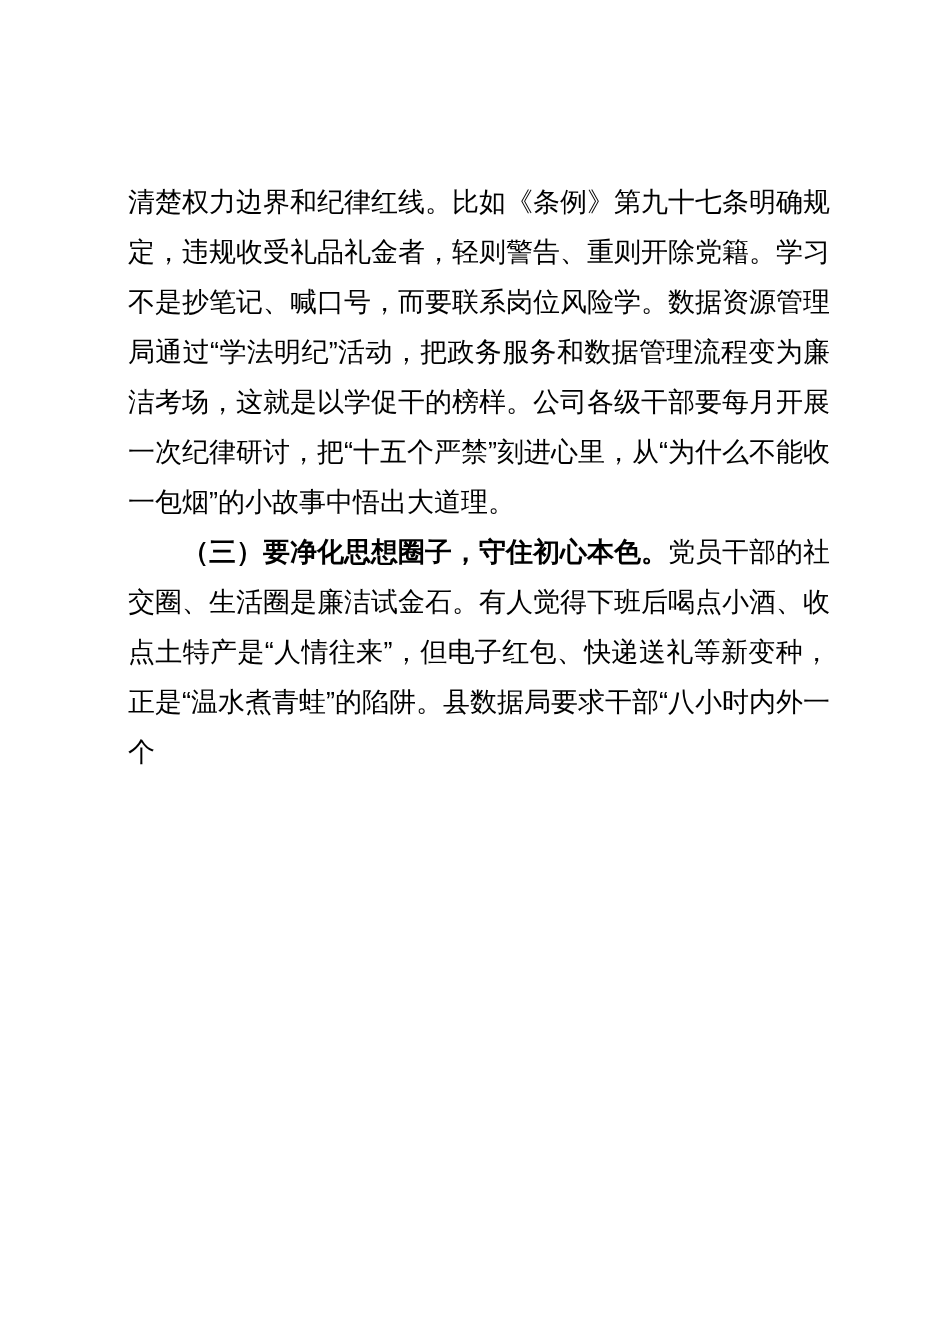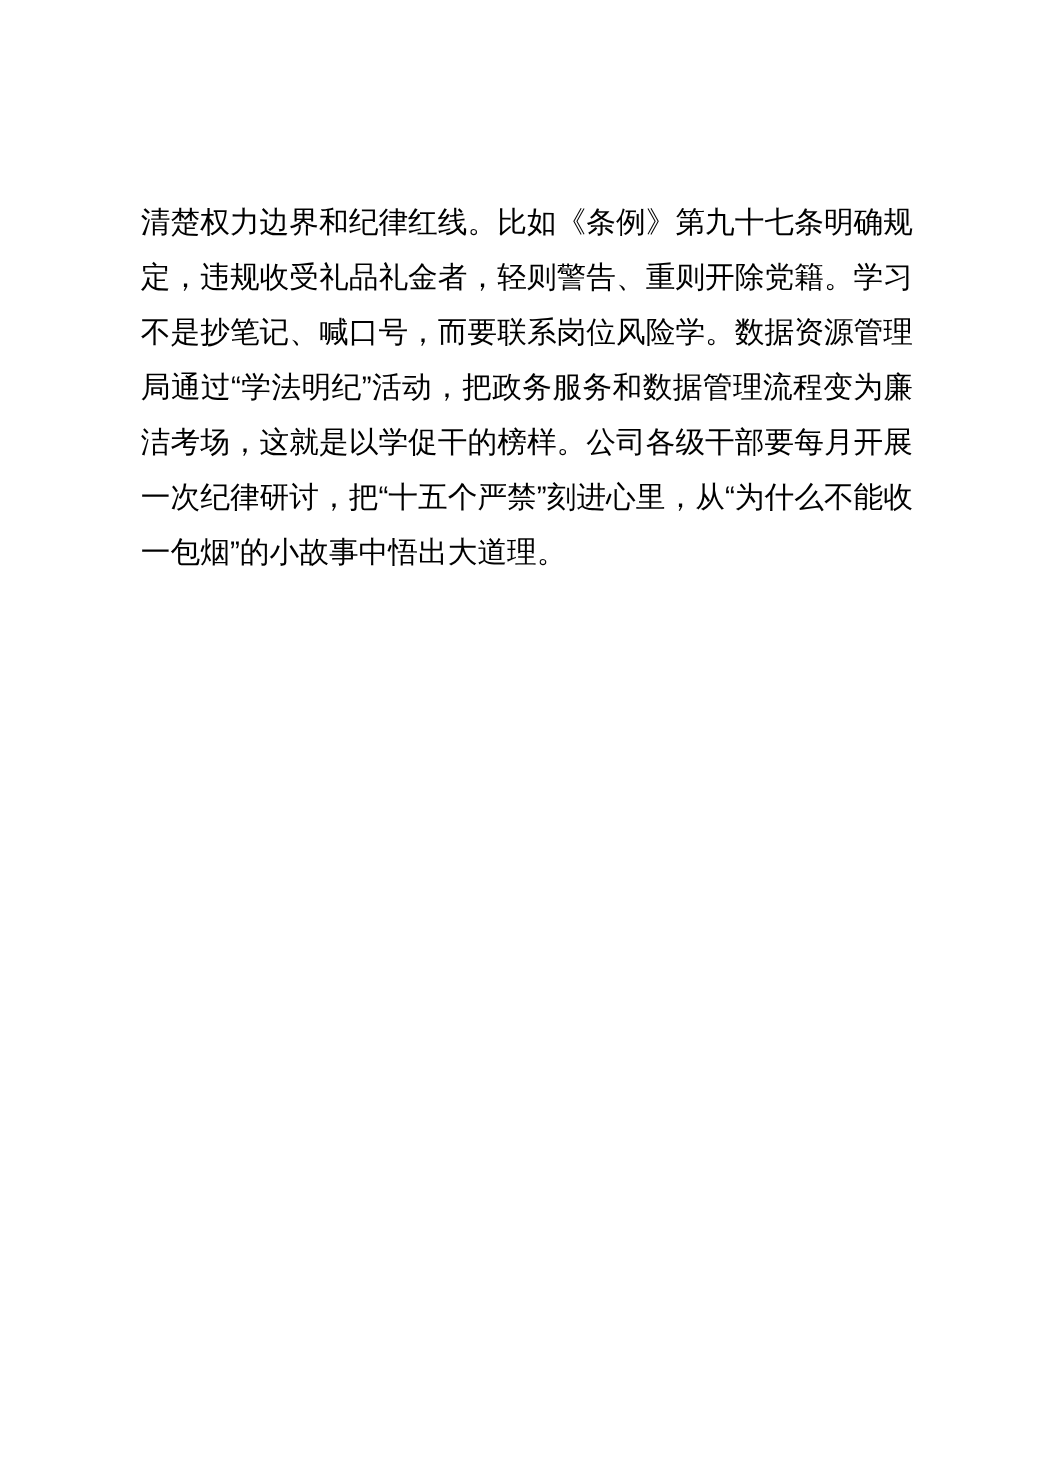--- a/index.html
+++ b/index.html
@@ -43,14 +43,17 @@
   }
 </style>
 </head>
 <body>
 
 <div class="page">
   <div class="doc-text">
     <p class="no-indent">
       <span>清楚权力边界和纪律红线。比如《条例》第九十七条明确规定，违规收受礼品礼金者，轻则警告、重则开除党籍。学习不是抄笔记、喊口号，而要联系岗位风险学。数据资源管理局通过“学法明纪”活动，把政务服务和数据管理流程变为廉洁考场，这就是以学促干的榜样。公司各级干部要每月开展一次纪律研讨，把“十五个严禁”刻进心里，从“为什么不能收一包烟”的小故事中悟出大道理。</span>
     </p>
+    <p>
+      <span class="lead">（三）要净化思想圈子，守住初心本色。</span><span>党员干部的社交圈、生活圈是廉洁试金石。有人觉得下班后喝点小酒、收点土特产是“人情往来”，但电子红包、快递送礼等新变种，正是“温水煮青蛙”的陷阱。县数据局要求干部“八小时内外一个</span>
+    </p>
   </div>
 </div>
 
 </body></html>

